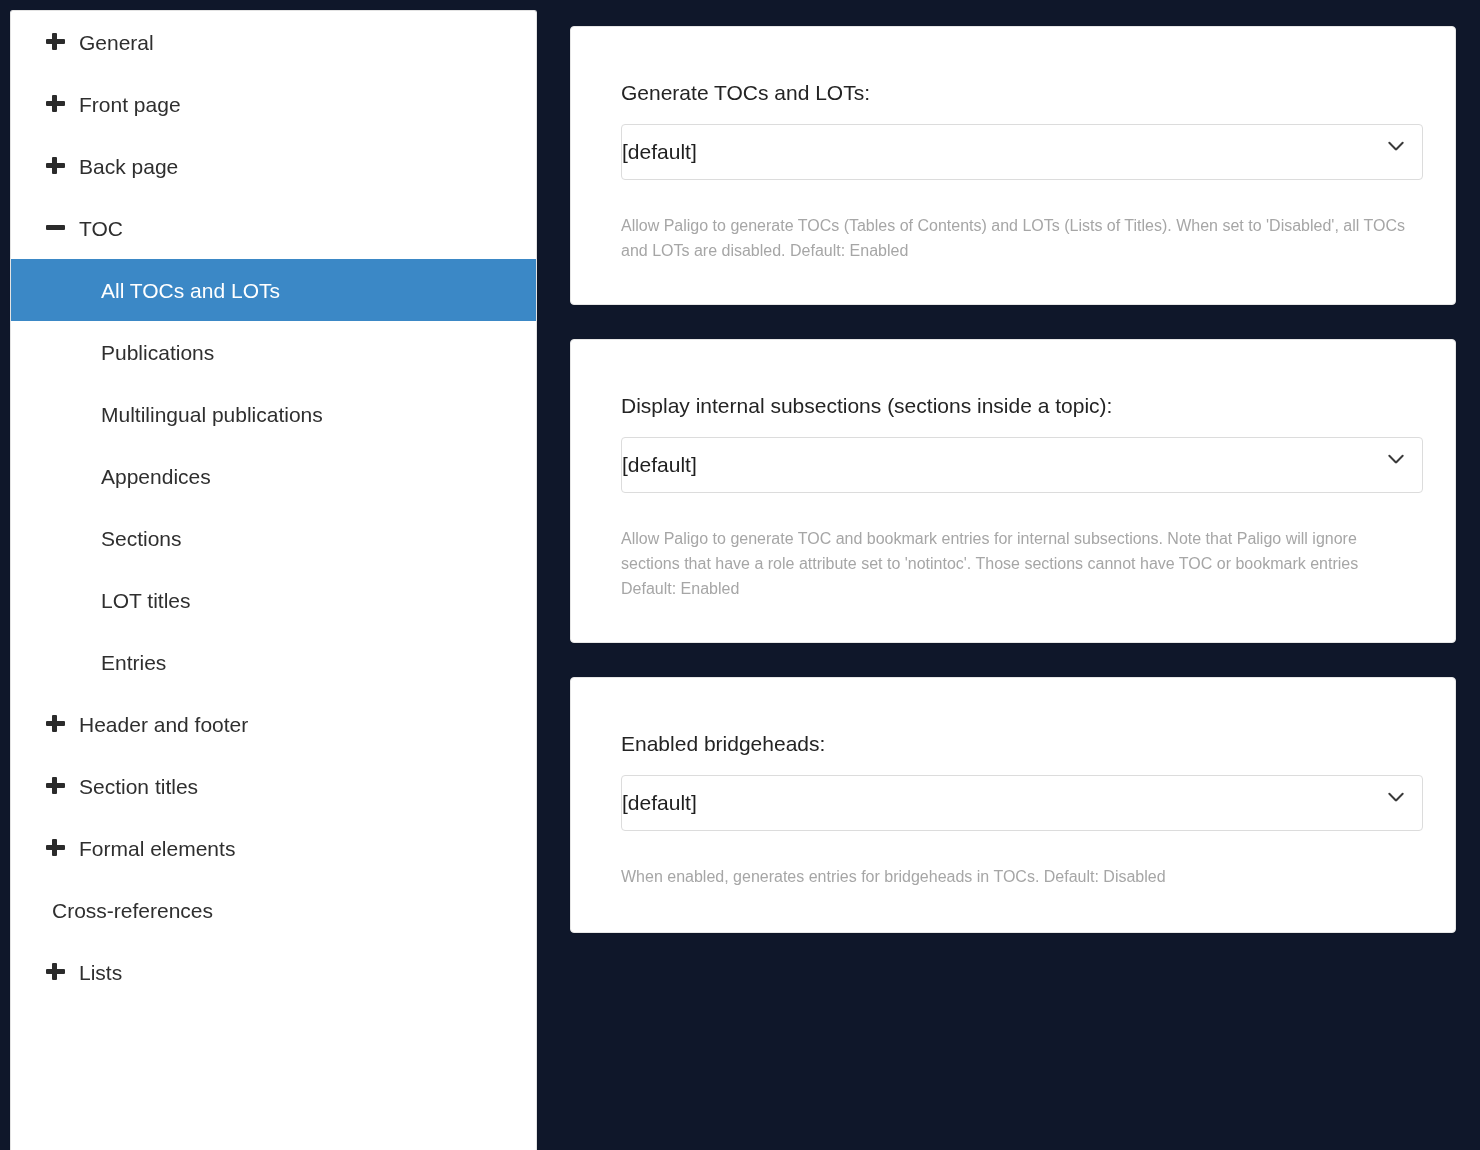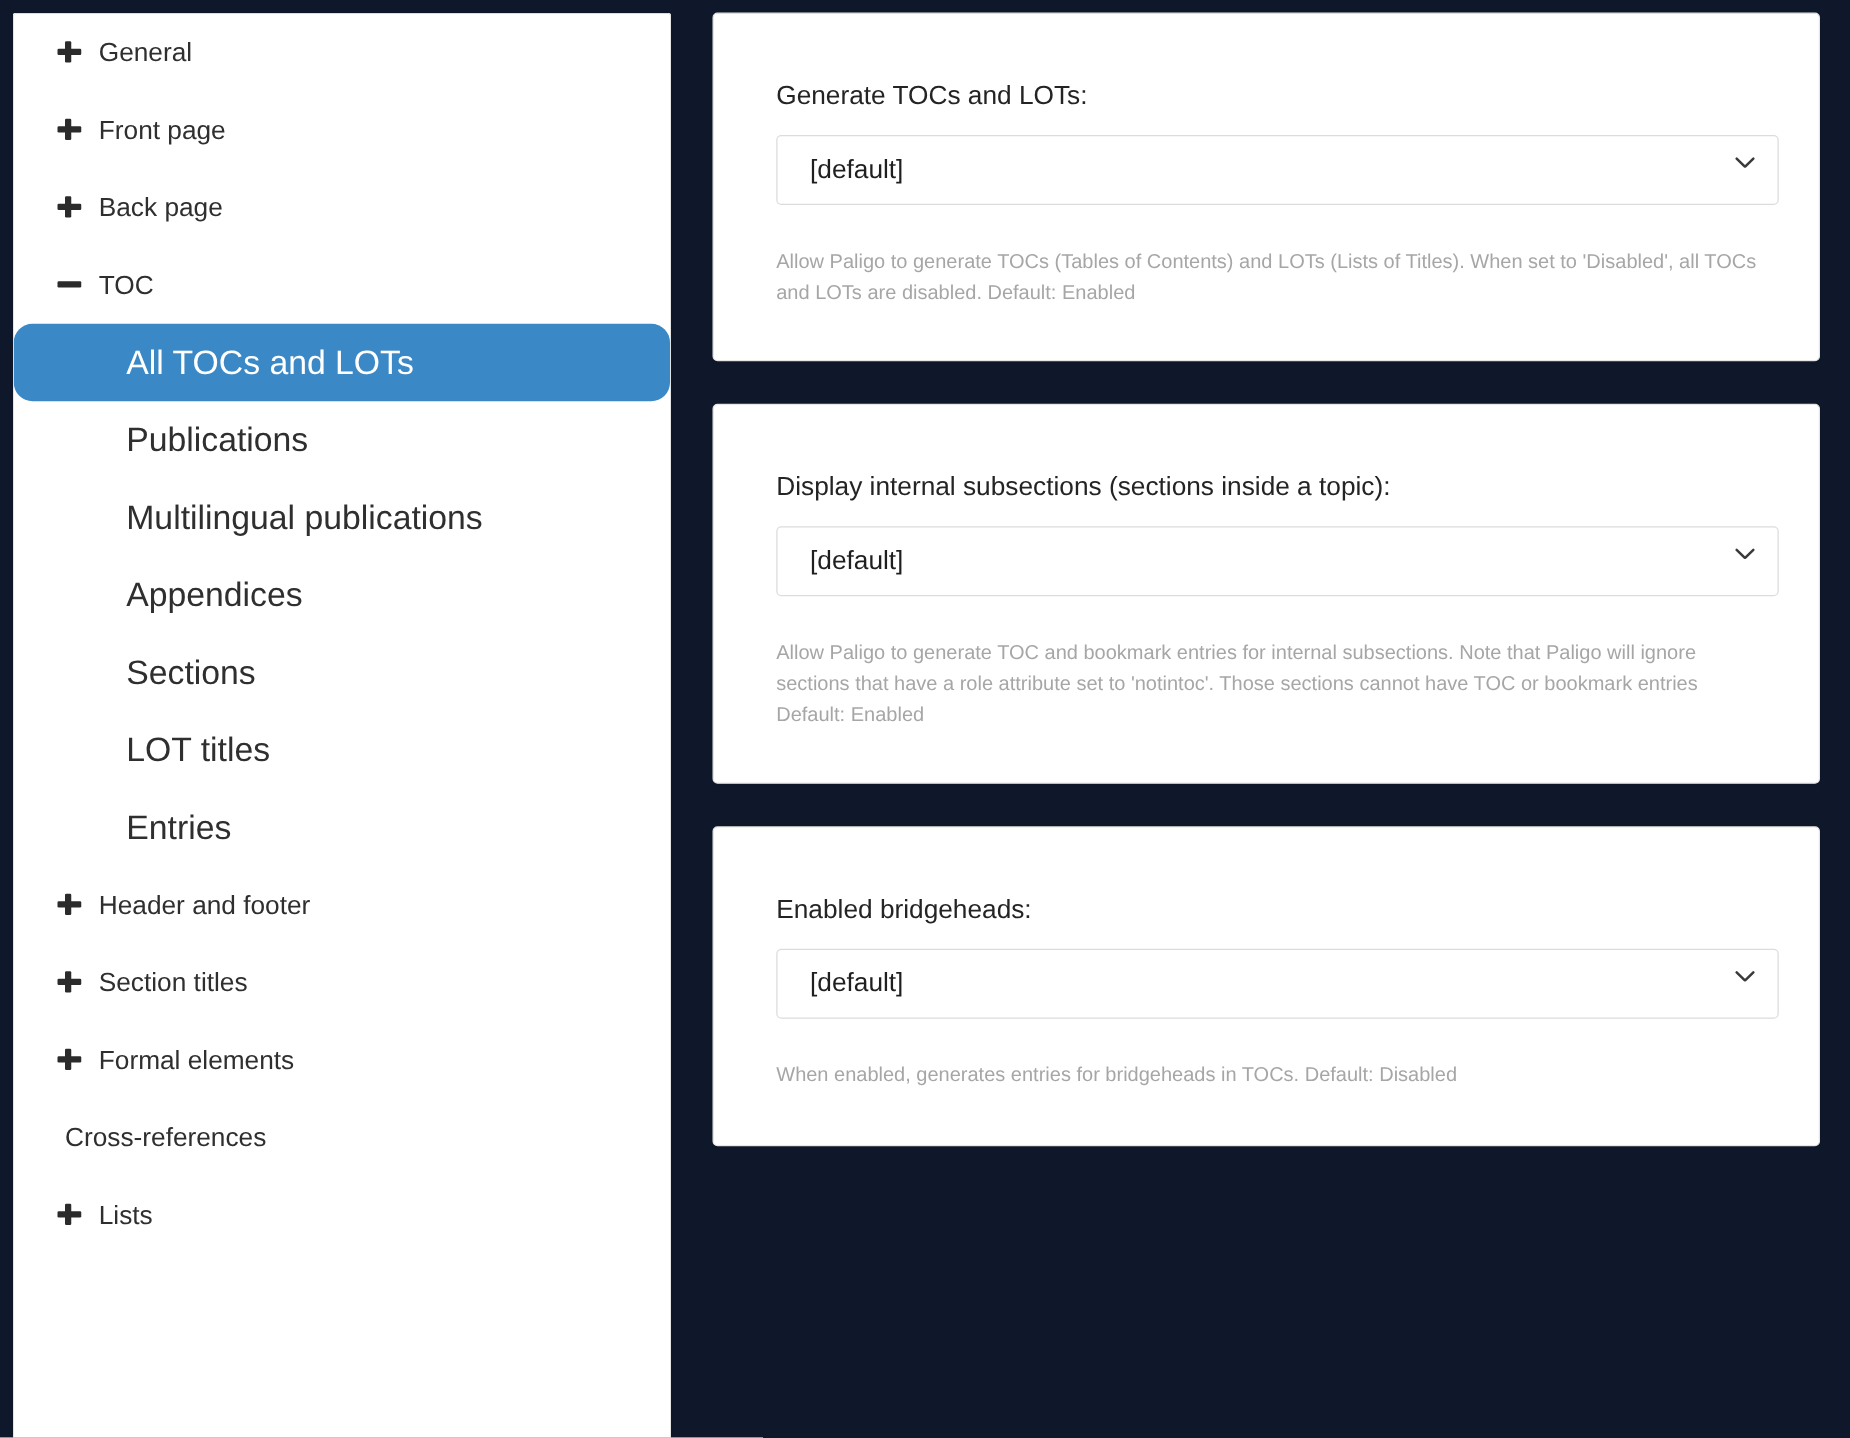--- a/index.html
+++ b/index.html
@@ -66,37 +66,36 @@
     left: 1px; top: 8px; width: 19px; height: 5px;
   }
   .toggle-icon.plus::after {
     left: 7px; top: 2px; width: 5px; height: 17px;
   }
   .toggle-icon.minus::before {
     left: 1px; top: 8px; width: 19px; height: 5px;
   }
   .nav-item.child {
     padding-left: 90px;
-    font-size: 27px;
-    border-radius: 15px;
+    font-size: 21px;
   }
   .nav-item.noicon {
     padding-left: 41px;
   }
   .nav-item.selected {
     background: #3b88c6;
     color: #ffffff;
   }
   .nav-label { line-height: 1; }
 
   
   .content {
     position: absolute;
     left: 570px;
-    top: 10px;
+    top: 26px;
     width: 886px;
   }
   .card {
     background: #ffffff;
     border: 1px solid #e6e6e6;
     border-radius: 4px;
     box-shadow: 0 1px 2px rgba(0,0,0,0.06);
     margin-bottom: 34px;
     padding: 52px 50px 46px 50px;
   }
@@ -112,21 +111,20 @@
     height: 56px;
   }
   .select-box {
     width: 100%;
     height: 56px;
     border: 1px solid #dcdcdc;
     border-radius: 4px;
     background: #ffffff;
     display: flex;
     align-items: center;
-    padding-left: 26px;
     font-size: 21px;
     color: #1f1f1f;
     cursor: pointer;
   }
   .chevron {
     position: absolute;
     right: 20px;
     top: 50%;
     width: 16px;
     height: 16px;

